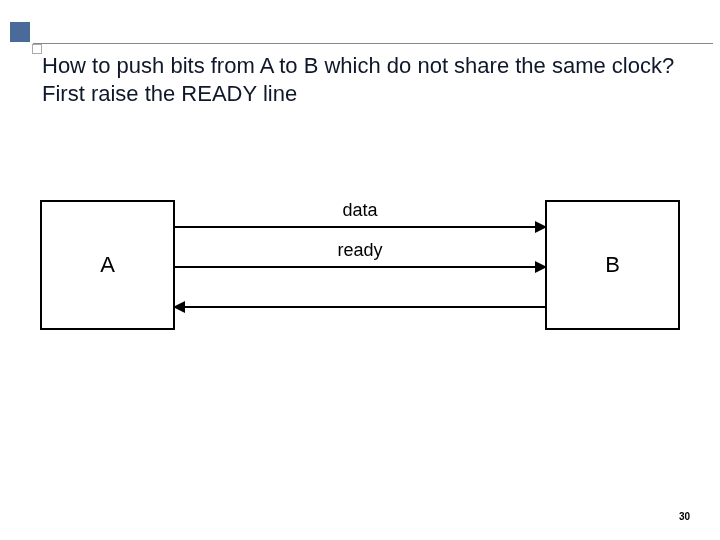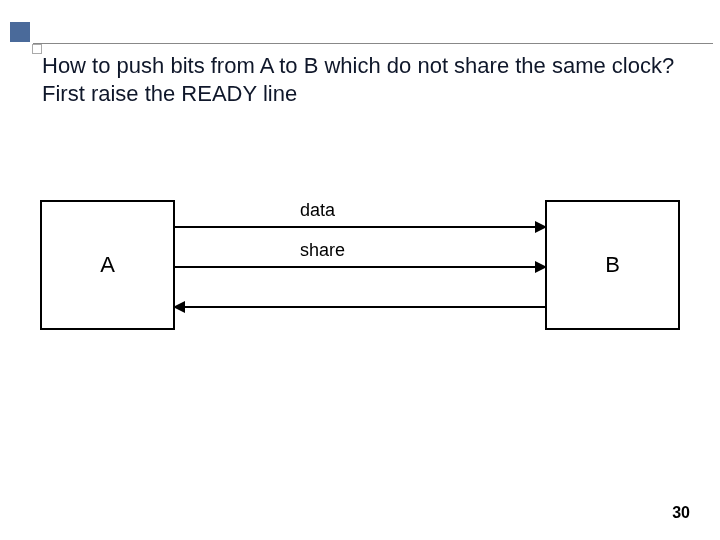--- a/index.html
+++ b/index.html
@@ -75,20 +75,21 @@
   .box-b {
     right: 0;
     top: 0;
     width: 135px;
     height: 130px;
   }
   .sig-label {
     position: absolute;
     font-size: 18px;
     color: #000;
+    text-align: center;
     width: 120px;
   }
   .lbl-data   { left: 260px; top: 0px; }
   .lbl-ready  { left: 260px; top: 40px; }
   .lbl-ack    { left: 260px; top: 80px; }
   .sig-line {
     position: absolute;
     height: 2px;
     background: #000;
   }
@@ -109,21 +110,21 @@
     border-bottom: 6px solid transparent;
     border-right: 12px solid #000;
   }
   .ah-data  { left: 495px; top: 21px; }
   .ah-ready { left: 495px; top: 61px; }
   .ah-ack   { left: 133px; top: 101px; }
   .page-number {
     position: absolute;
     bottom: 18px;
     right: 30px;
-    font-size: 16px;
+    font-size: 10px;
     font-weight: bold;
     color: #000;
   }
 </style>
 </head>
 <body>
 
 <div class="corner-decoration">
   <div class="big-square"></div>
   <div class="small-square"></div>
@@ -139,21 +140,21 @@
   </div>
 
   <div class="box box-b">
     <span>B</span>
   </div>
 
   <div class="sig-label lbl-data">data</div>
   <div class="sig-line line-data"></div>
   <div class="arrow-head arrow-right ah-data"></div>
 
-  <div class="sig-label lbl-ready">share</div>
+  <div class="sig-label lbl-ready">ready</div>
   <div class="sig-line line-ready"></div>
   <div class="arrow-head arrow-right ah-ready"></div>
 
   <div class="sig-line line-ack"></div>
   <div class="arrow-head arrow-left ah-ack"></div>
 
 </div>
 
 <div class="page-number">30</div>
 

